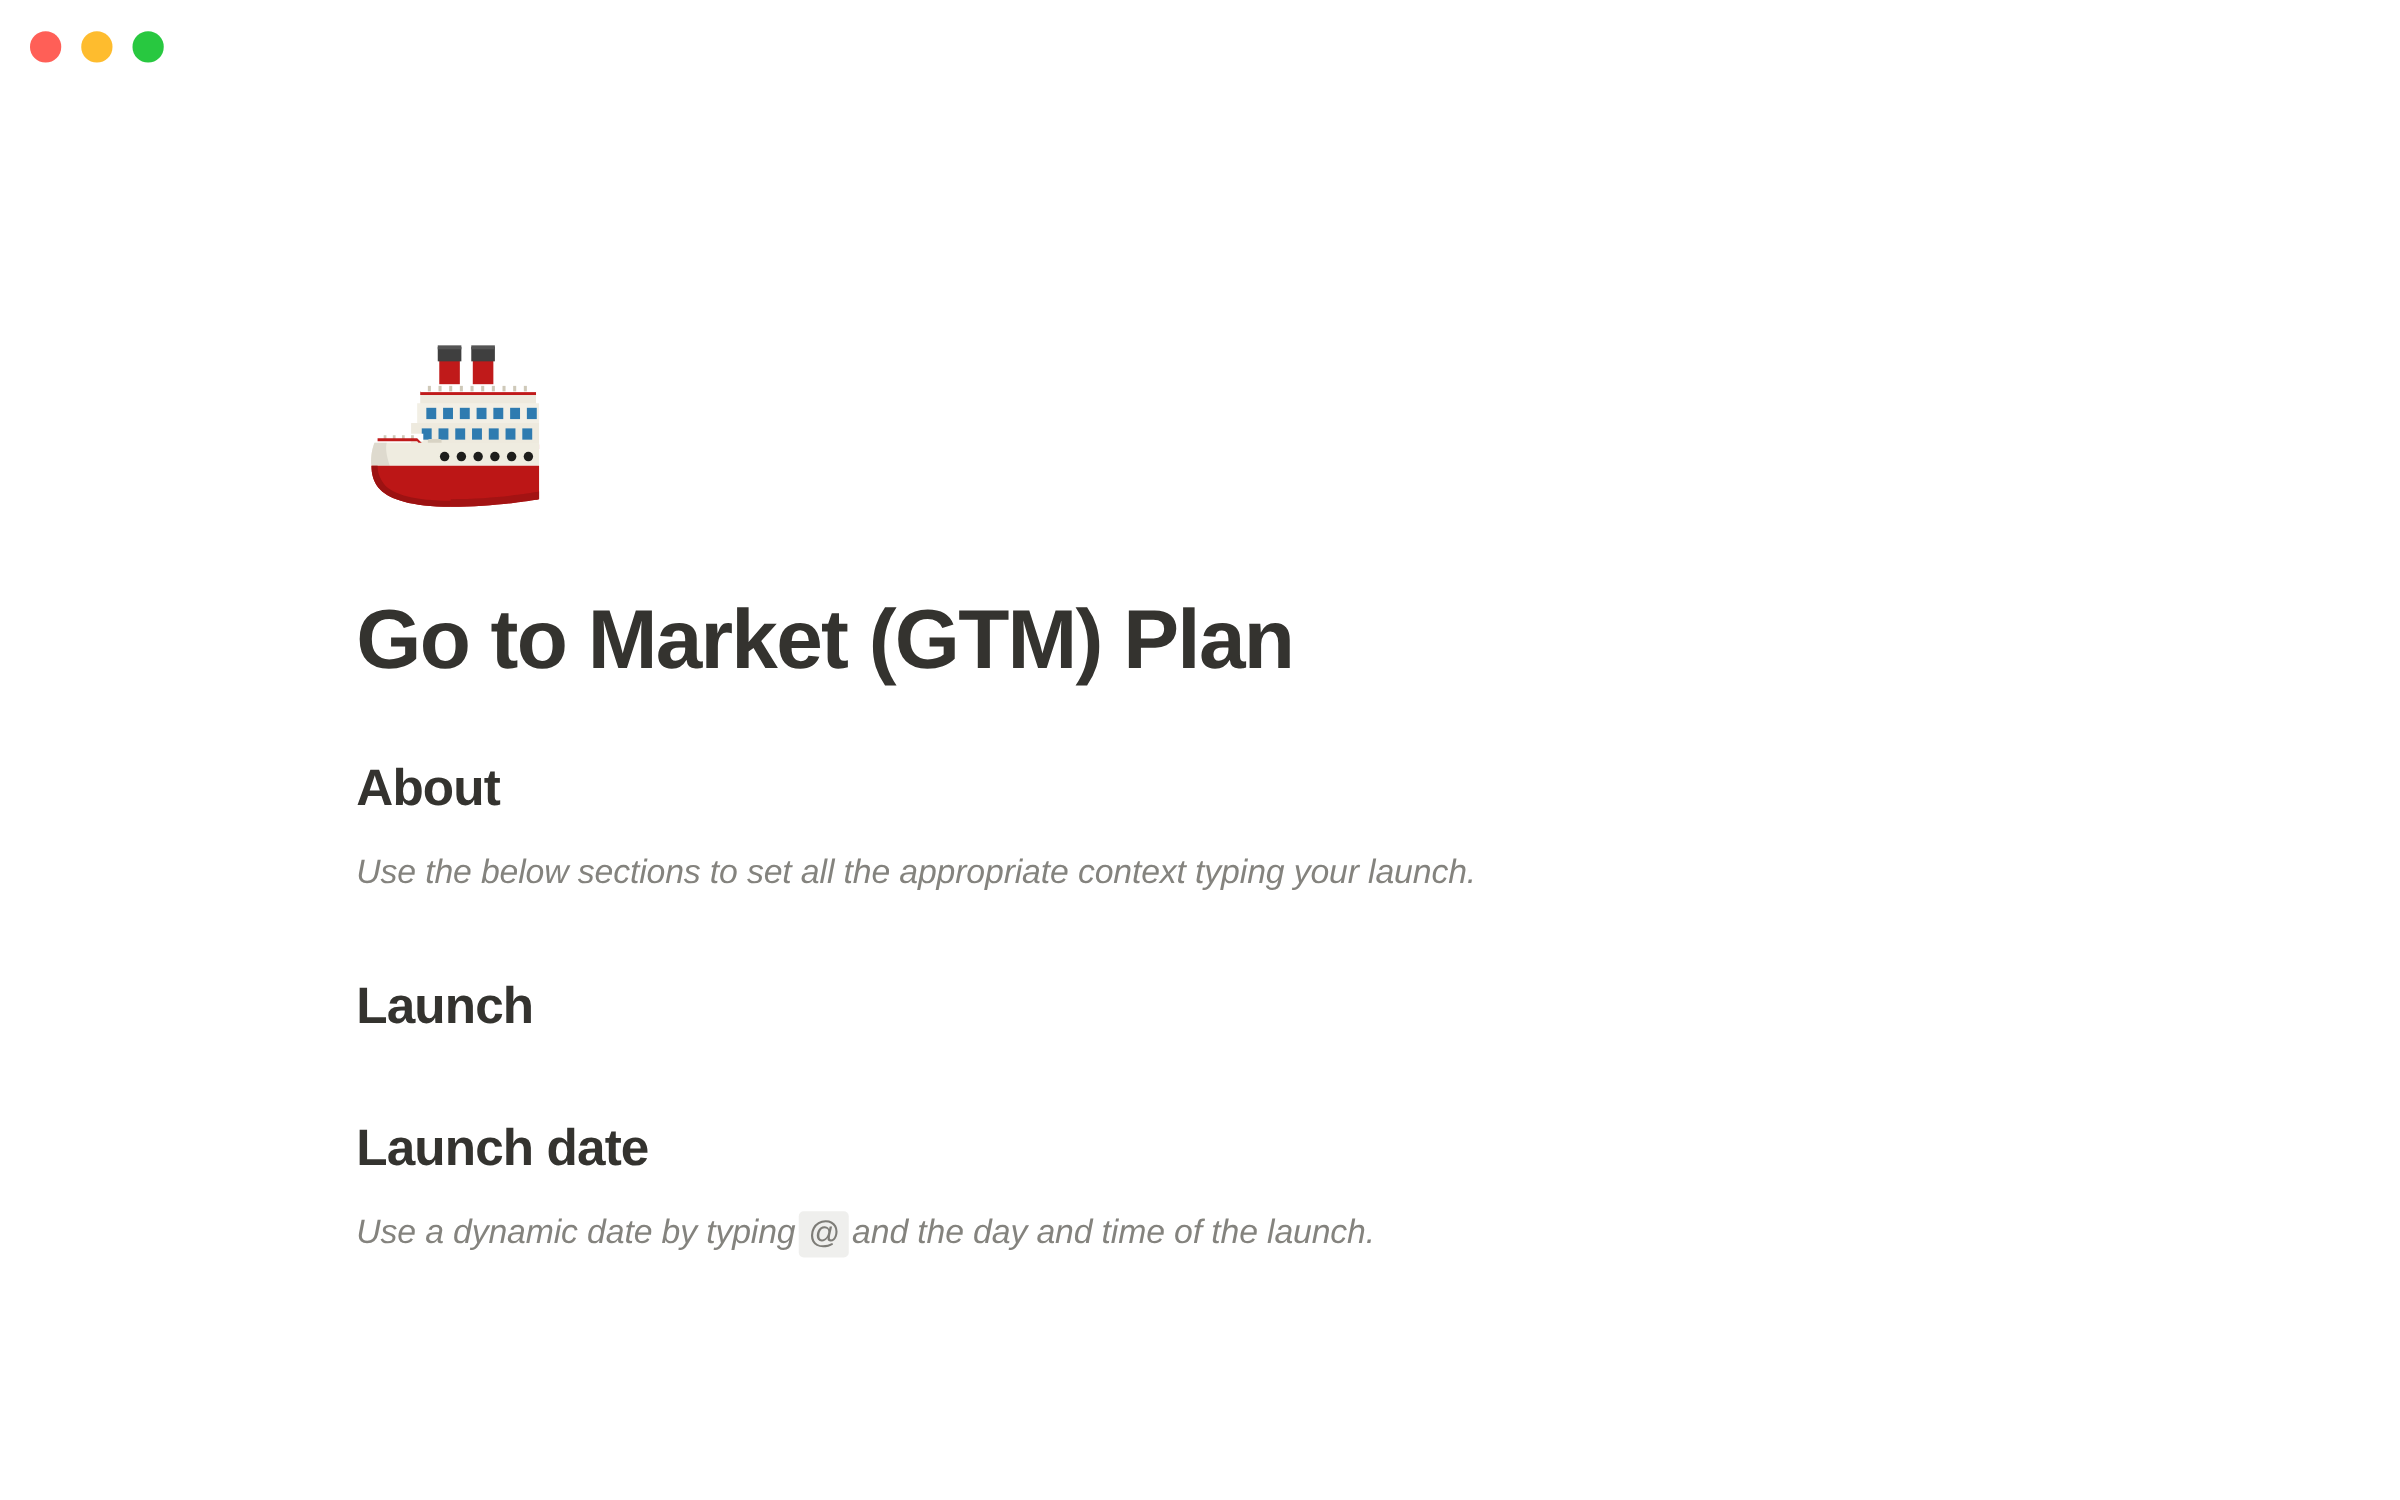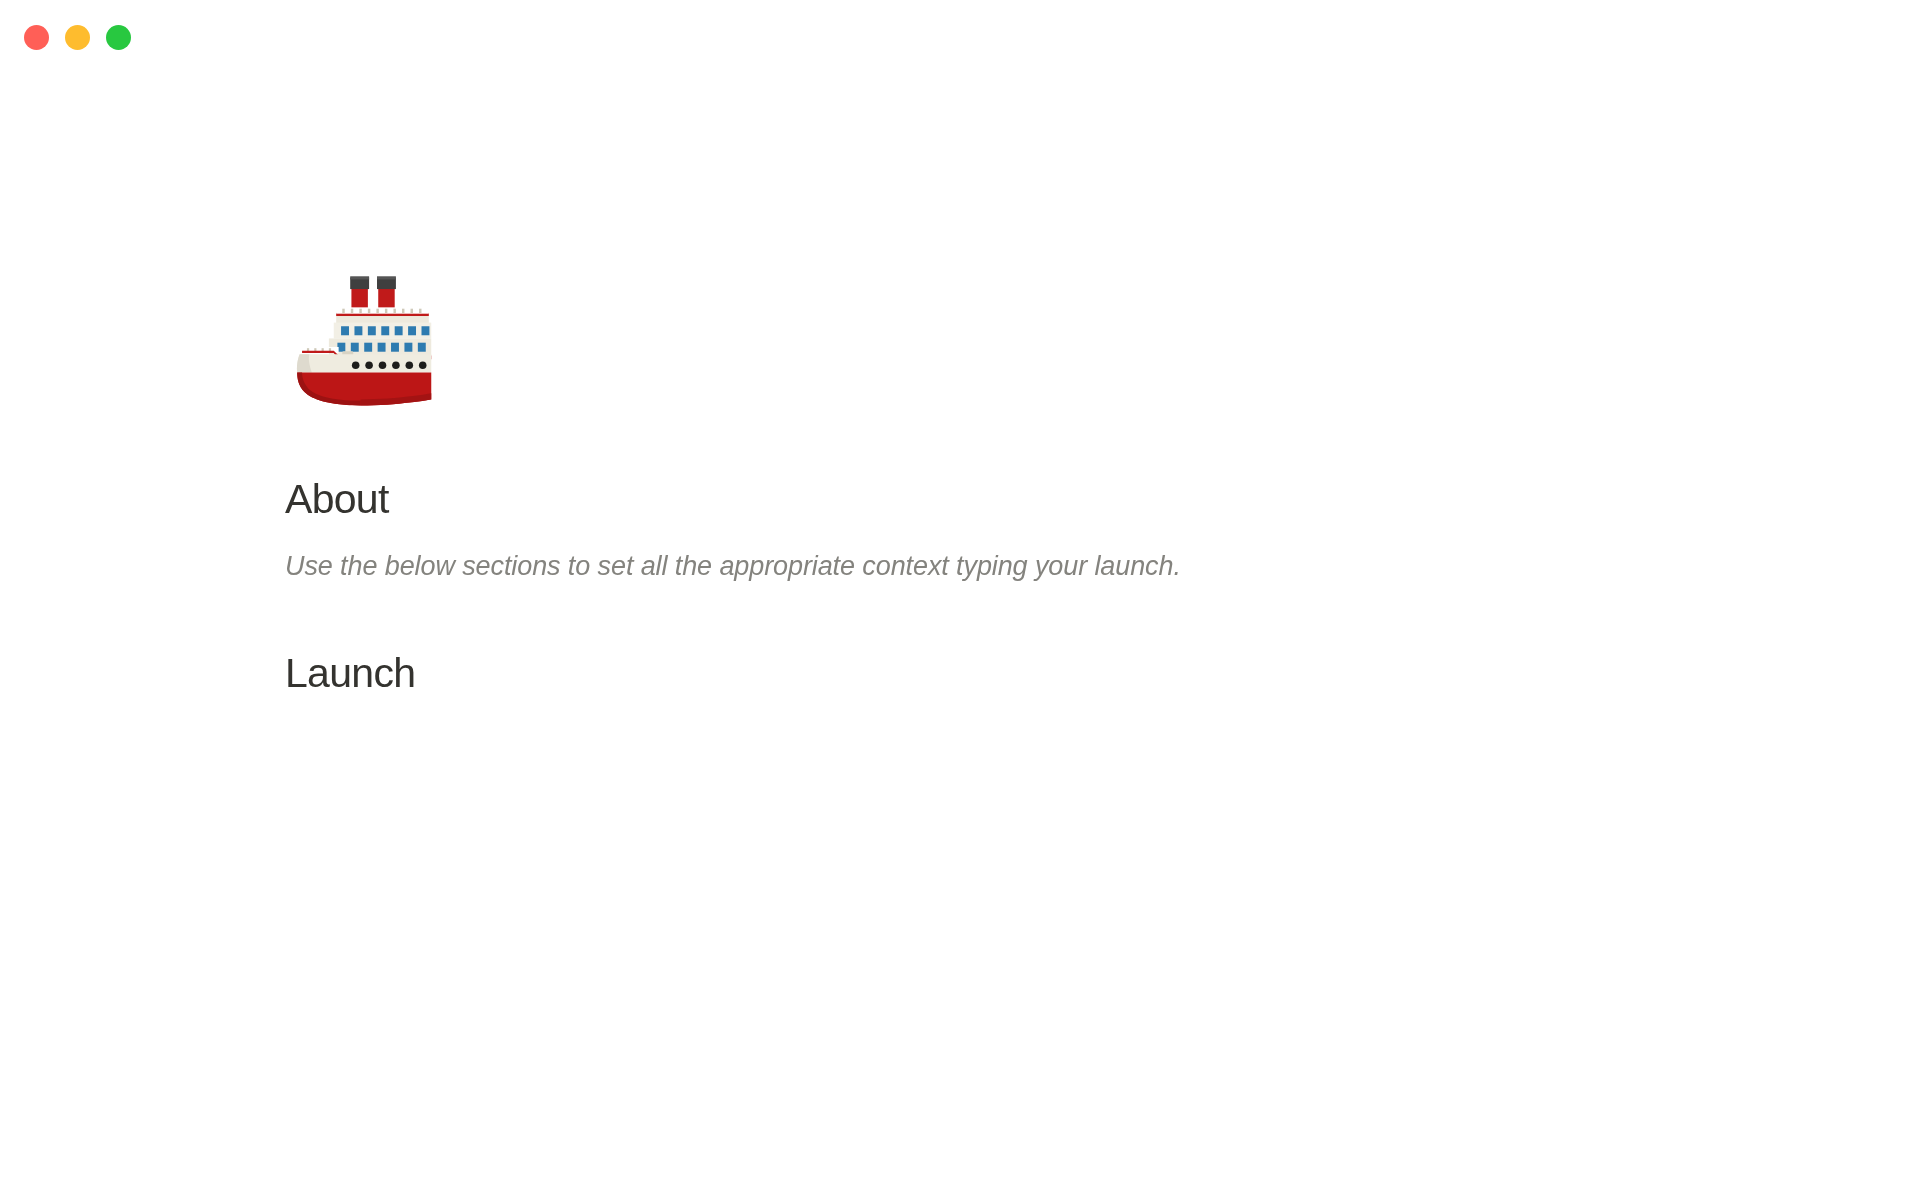--- a/index.html
+++ b/index.html
@@ -84,21 +84,21 @@
     margin-bottom: 56px;
     white-space: nowrap;
   }
 
   
   .doc-section { margin-bottom: 0; }
 
   .section-heading {
     font-size: 41px;
     line-height: 1.25;
-    font-weight: 400;
+    font-weight: 700;
     color: #34332f;
     letter-spacing: -0.7px;
     margin-bottom: 22px;
     white-space: nowrap;
   }
 
   .section-caption {
     font-size: 27px;
     line-height: 1.45;
     font-style: italic;
@@ -223,26 +223,31 @@
             <circle cx="113" cy="88" r="3.1"></circle>
           </g>
 
           <path d="M10 94 L120 94 L120 116 C120 116 92 121 62 121 C36 121 22 116 16 110 C11 105 10 99 10 94 Z" fill="#bc1616"></path>
 
           <path d="M10 94 C10 99 11 105 16 110 C22 116 36 121 62 121 L62 117 C38 117 25 113 19 107 C15 102 14 98 14 94 Z" fill="#9c1212"></path>
           <path d="M62 121 C92 121 120 116 120 116 L120 111 C120 111 94 116 62 116 Z" fill="#a31313"></path>
         </svg>
       </div>
 
+      <h1 id="page-title">Go to Market (GTM) Plan</h1>
 
       <section class="doc-section" id="section-about">
         <h2 class="section-heading">About</h2>
         <p class="section-caption">Use the below sections to set all the appropriate context typing your launch.</p>
       </section>
 
       <section class="doc-section" id="section-summary">
         <h2 class="section-heading">Launch</h2>
       </section>
 
+      <section class="doc-section" id="section-launch">
+        <h2 class="section-heading">Launch date</h2>
+        <p class="section-caption"><span>Use a dynamic date by typing</span><span class="inline-code">@</span><span>and the day and time of the launch.</span></p>
+      </section>
 
     </div>
   </div>
 </div>
 
 </body></html>

